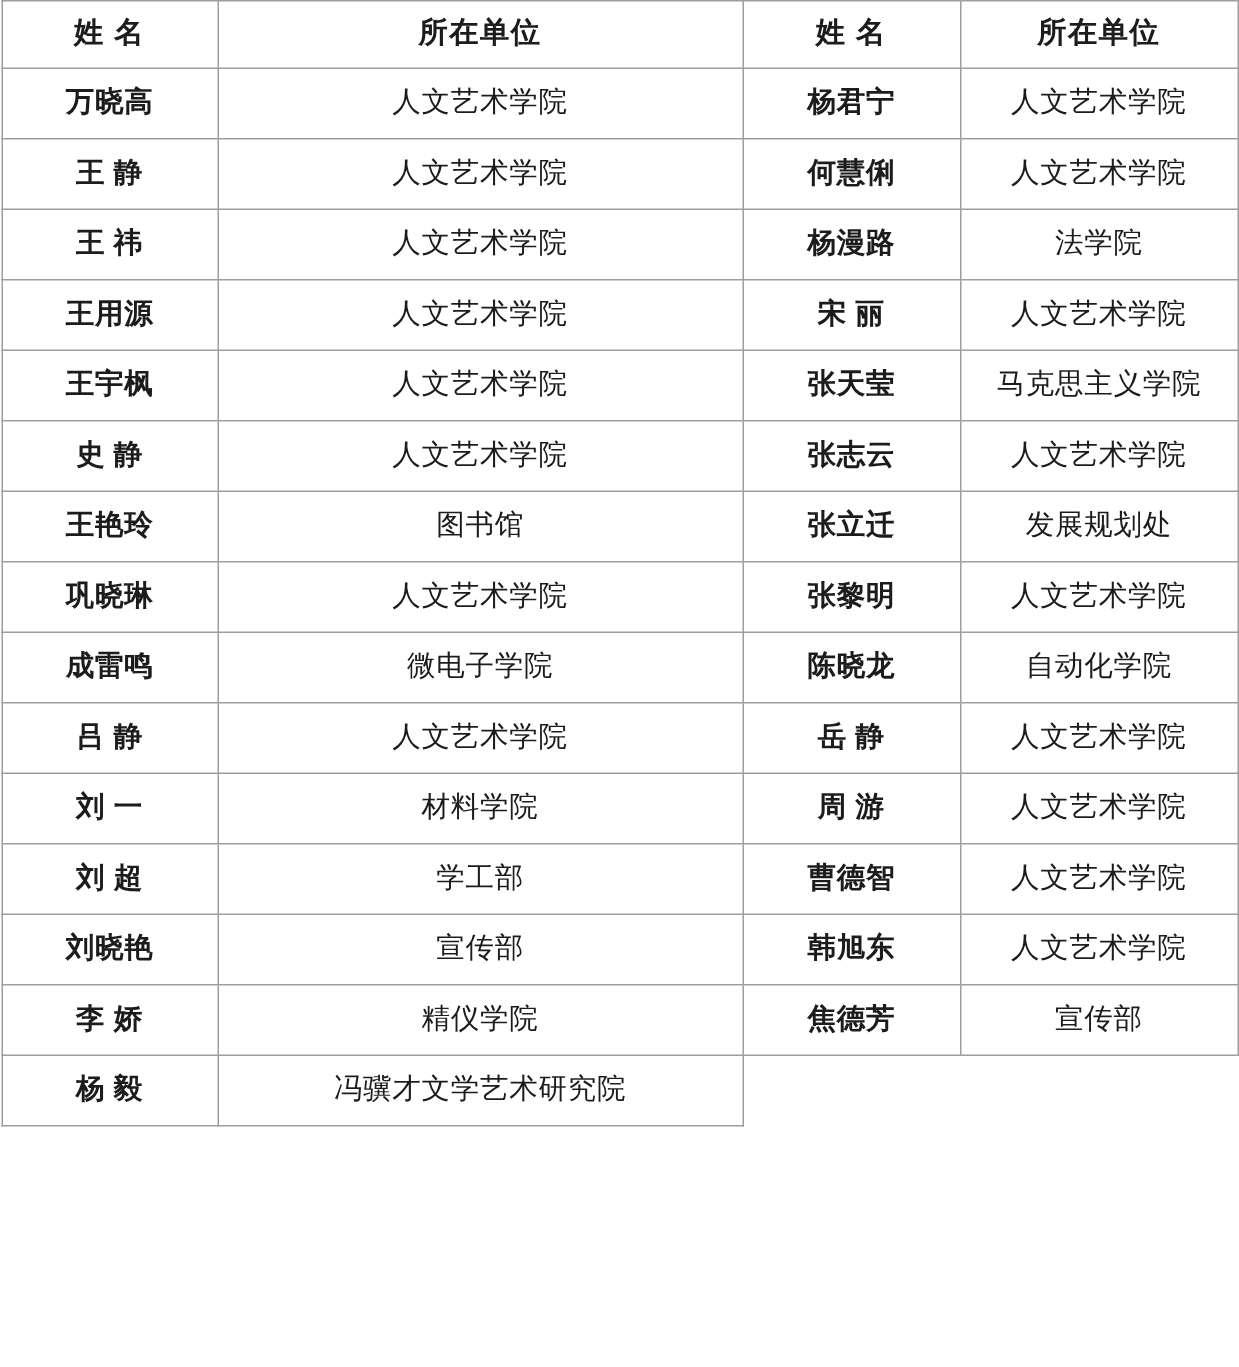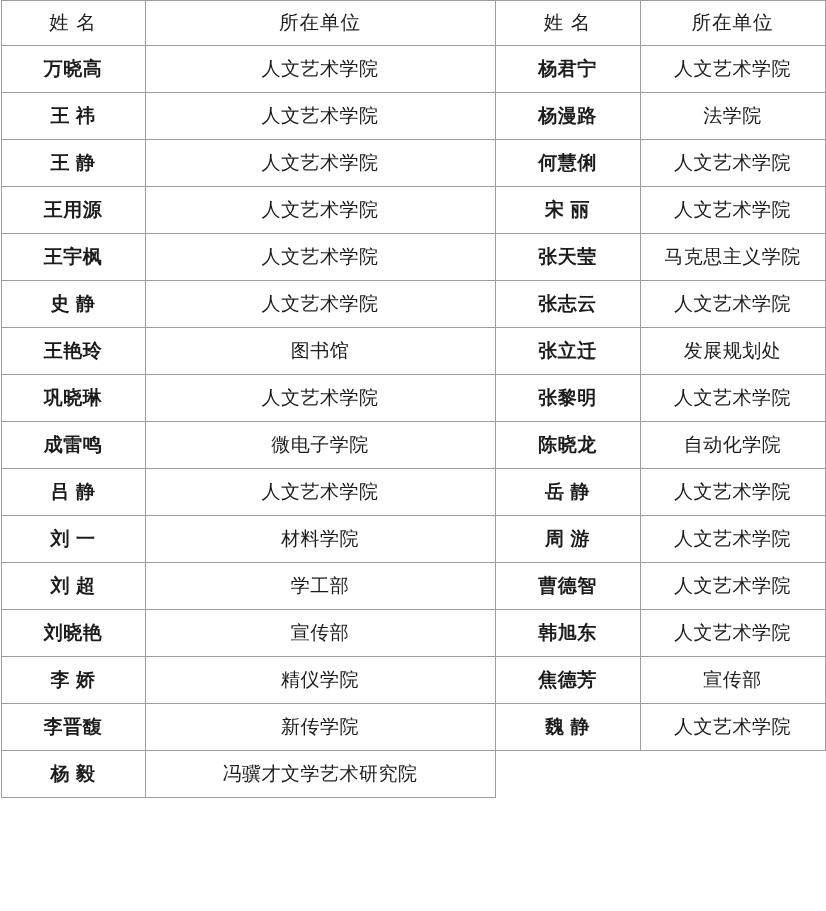--- a/index.html
+++ b/index.html
@@ -37,21 +37,21 @@
     text-align: center;
     vertical-align: middle;
     color: #1c1c1c;
     font-size: 19px;
     line-height: 1.2;
     padding: 0 4px;
     white-space: nowrap;
     overflow: hidden;
   }
   table.name-table thead th {
-    font-weight: normal;
+    font-weight: bold;
     font-size: 19.5px;
     height: 44px;
     letter-spacing: 1px;
   }
   table.name-table tbody td.cell-name {
     letter-spacing: 0.5px;
     font-weight: bold;
   }
   table.name-table tbody td.cell-unit {
     letter-spacing: 0.5px;
@@ -87,30 +87,30 @@
       </tr>
     </thead>
     <tbody>
       <tr>
         <td class="cell-name">万晓高</td>
         <td class="cell-unit">人文艺术学院</td>
         <td class="cell-name">杨君宁</td>
         <td class="cell-unit">人文艺术学院</td>
       </tr>
       <tr>
+        <td class="cell-name">王 静</td>
+        <td class="cell-unit">人文艺术学院</td>
+        <td class="cell-name">何慧俐</td>
+        <td class="cell-unit">人文艺术学院</td>
+      </tr>
+      <tr>
         <td class="cell-name">王 祎</td>
         <td class="cell-unit">人文艺术学院</td>
         <td class="cell-name">杨漫路</td>
         <td class="cell-unit">法学院</td>
-      </tr>
-      <tr>
-        <td class="cell-name">王 静</td>
-        <td class="cell-unit">人文艺术学院</td>
-        <td class="cell-name">何慧俐</td>
-        <td class="cell-unit">人文艺术学院</td>
       </tr>
       <tr>
         <td class="cell-name">王用源</td>
         <td class="cell-unit">人文艺术学院</td>
         <td class="cell-name">宋 丽</td>
         <td class="cell-unit">人文艺术学院</td>
       </tr>
       <tr>
         <td class="cell-name">王宇枫</td>
         <td class="cell-unit">人文艺术学院</td>
@@ -164,26 +164,20 @@
         <td class="cell-unit">宣传部</td>
         <td class="cell-name">韩旭东</td>
         <td class="cell-unit">人文艺术学院</td>
       </tr>
       <tr>
         <td class="cell-name">李 娇</td>
         <td class="cell-unit">精仪学院</td>
         <td class="cell-name">焦德芳</td>
         <td class="cell-unit">宣传部</td>
       </tr>
-      <tr>
-        <td class="cell-name">李晋馥</td>
-        <td class="cell-unit">新传学院</td>
-        <td class="cell-name">魏 静</td>
-        <td class="cell-unit">人文艺术学院</td>
-      </tr>
       <tr class="last-row">
         <td class="cell-name">杨 毅</td>
         <td class="cell-unit">冯骥才文学艺术研究院</td>
         <td class="empty-cell"></td>
         <td class="empty-cell"></td>
       </tr>
     </tbody>
   </table>
 </div>
 

